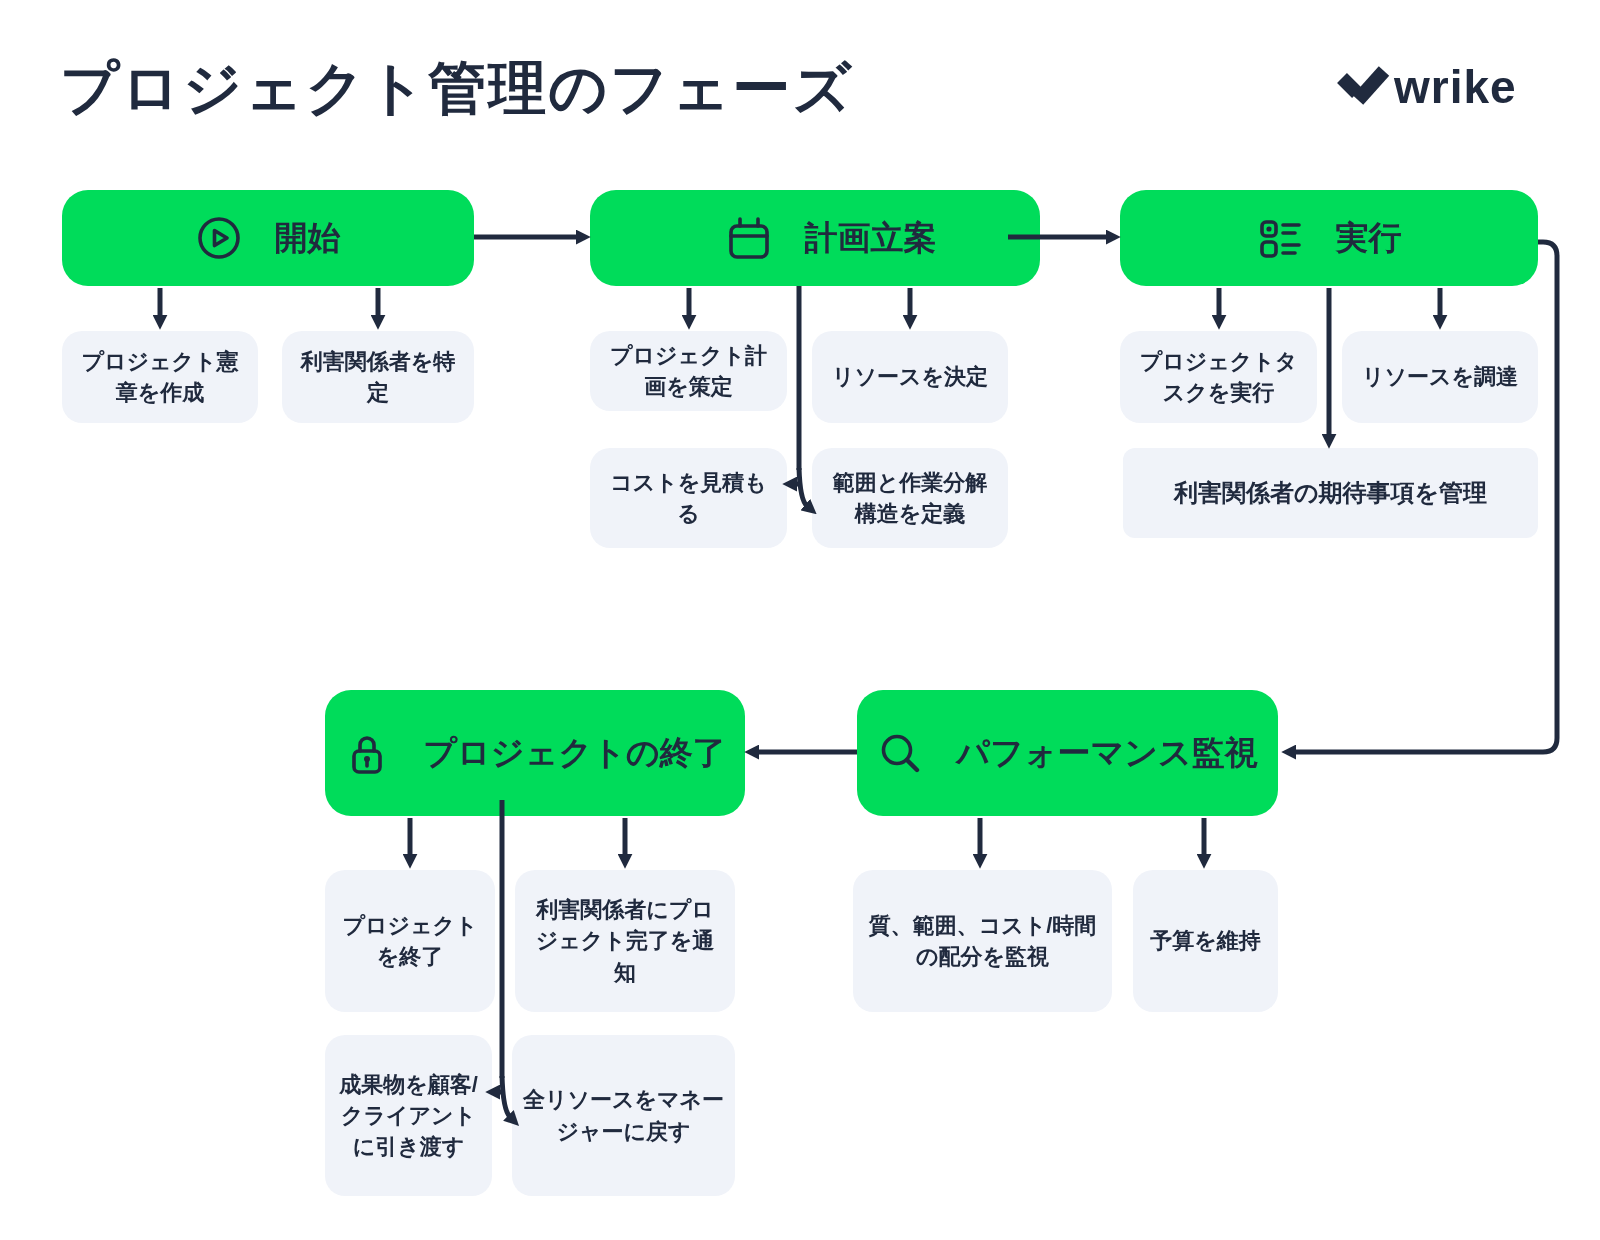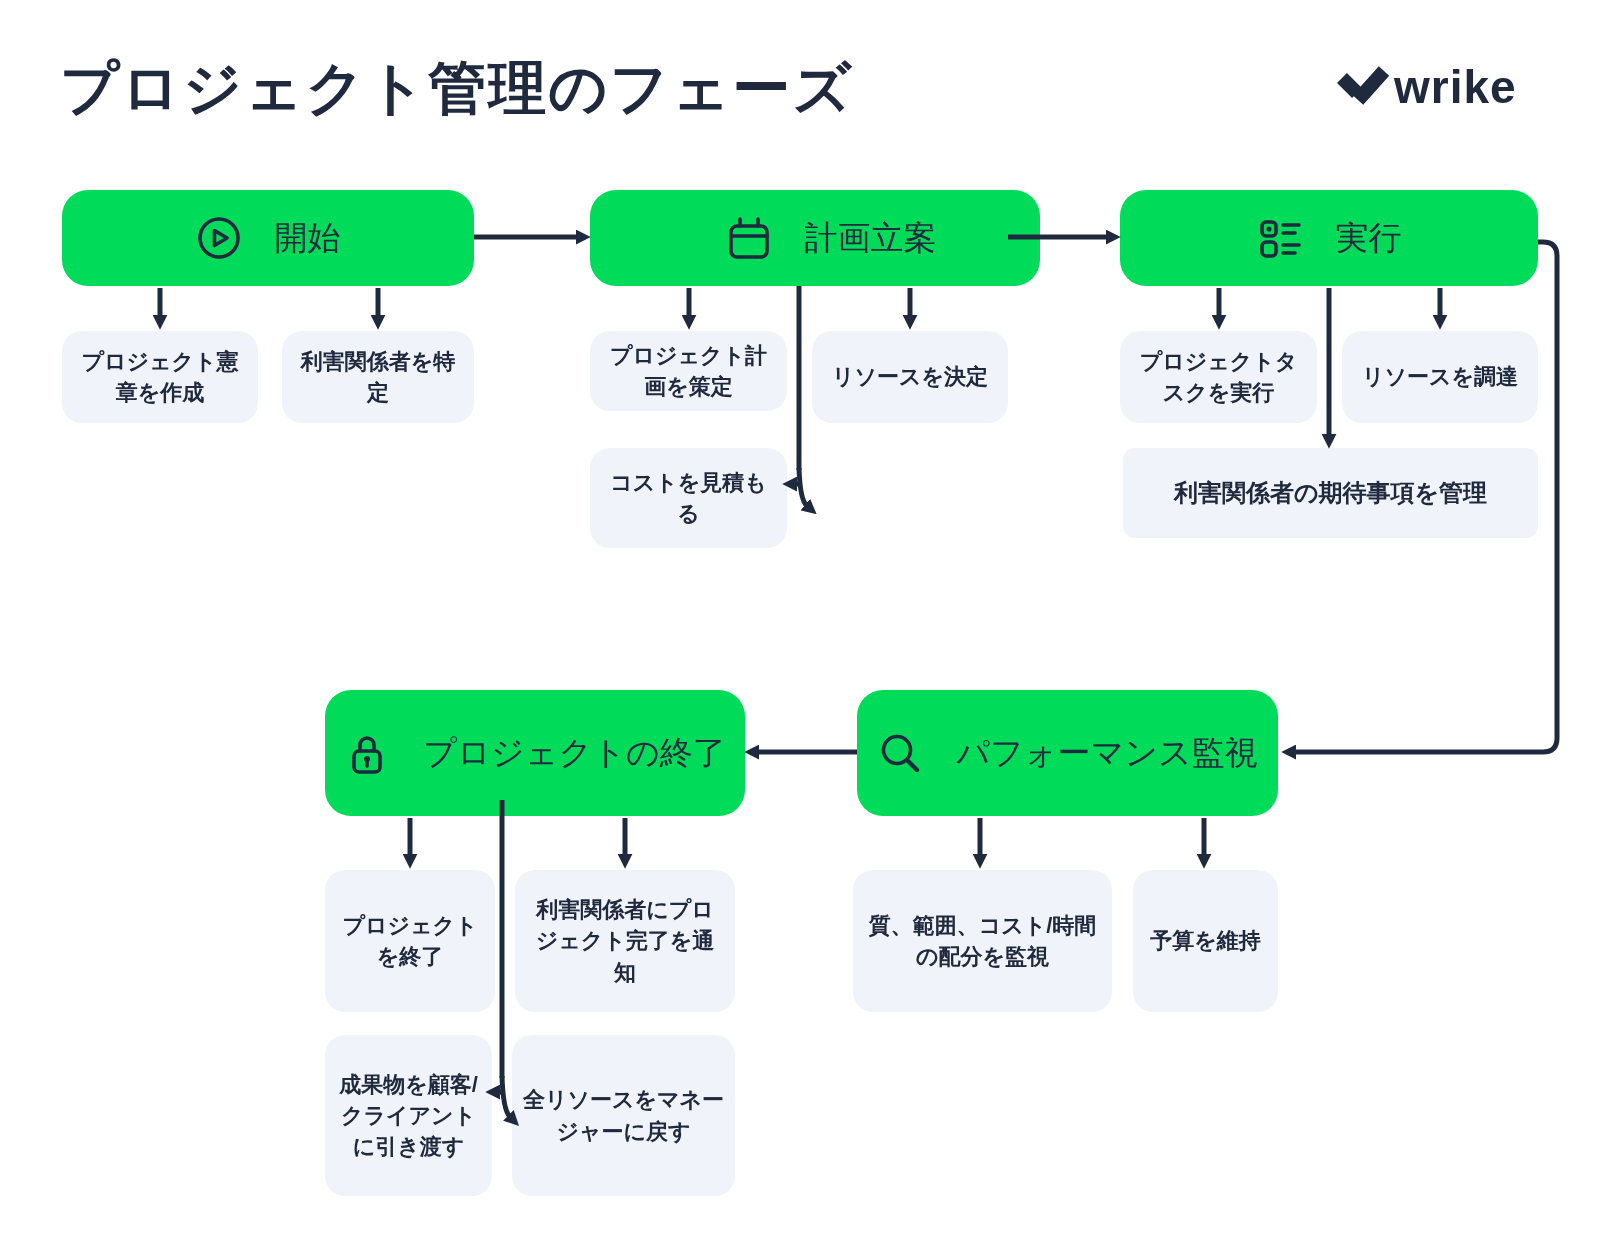--- a/index.html
+++ b/index.html
@@ -14,21 +14,21 @@
   }
   .page-title{
     position:absolute;left:60px;top:50px;font-size:58px;font-weight:800;
     letter-spacing:2px;color:var(--navy);
   }
   .logo{position:absolute;left:1336px;top:60px;display:flex;align-items:center;gap:2px;}
   .logo-text{font-size:46px;font-weight:800;letter-spacing:1px;color:var(--navy);}
   .phase{
     position:absolute;background:var(--green);border-radius:26px;
     display:flex;align-items:center;justify-content:center;gap:33px;
-    font-size:33px;font-weight:400;color:var(--navy);
+    font-size:33px;font-weight:700;color:var(--navy);
   }
   .task{
     position:absolute;background:var(--card);border-radius:20px;
     display:flex;align-items:center;justify-content:center;text-align:center;
     font-size:22px;font-weight:700;line-height:1.42;color:var(--navy);
     padding:8px 10px;box-sizing:border-box;
   }
   .task.wide{font-size:24px;}
   .connectors{position:absolute;left:0;top:0;pointer-events:none;z-index:5;}
   .icon{flex:0 0 auto;}
@@ -110,20 +110,23 @@
 
   <div class="task" style="left:590px;top:331px;width:197px;height:80px;">
       <span>プロジェクト計画を策定</span>
     </div>
   <div class="task" style="left:812px;top:331px;width:196px;height:92px;">
       <span>リソースを決定</span>
     </div>
   <div class="task" style="left:590px;top:448px;width:197px;height:100px;">
       <span>コストを見積もる</span>
     </div>
+  <div class="task" style="left:812px;top:448px;width:196px;height:100px;">
+      <span>範囲と作業分解構造を定義</span>
+    </div>
 
   <div class="task" style="left:1120px;top:331px;width:197px;height:92px;">
       <span>プロジェクトタスクを実行</span>
     </div>
   <div class="task" style="left:1342px;top:331px;width:196px;height:92px;">
       <span>リソースを調達</span>
     </div>
   <div class="task wide" style="left:1123px;top:448px;width:415px;height:90px;border-radius:12px;">
       <span>利害関係者の期待事項を管理</span>
     </div>

